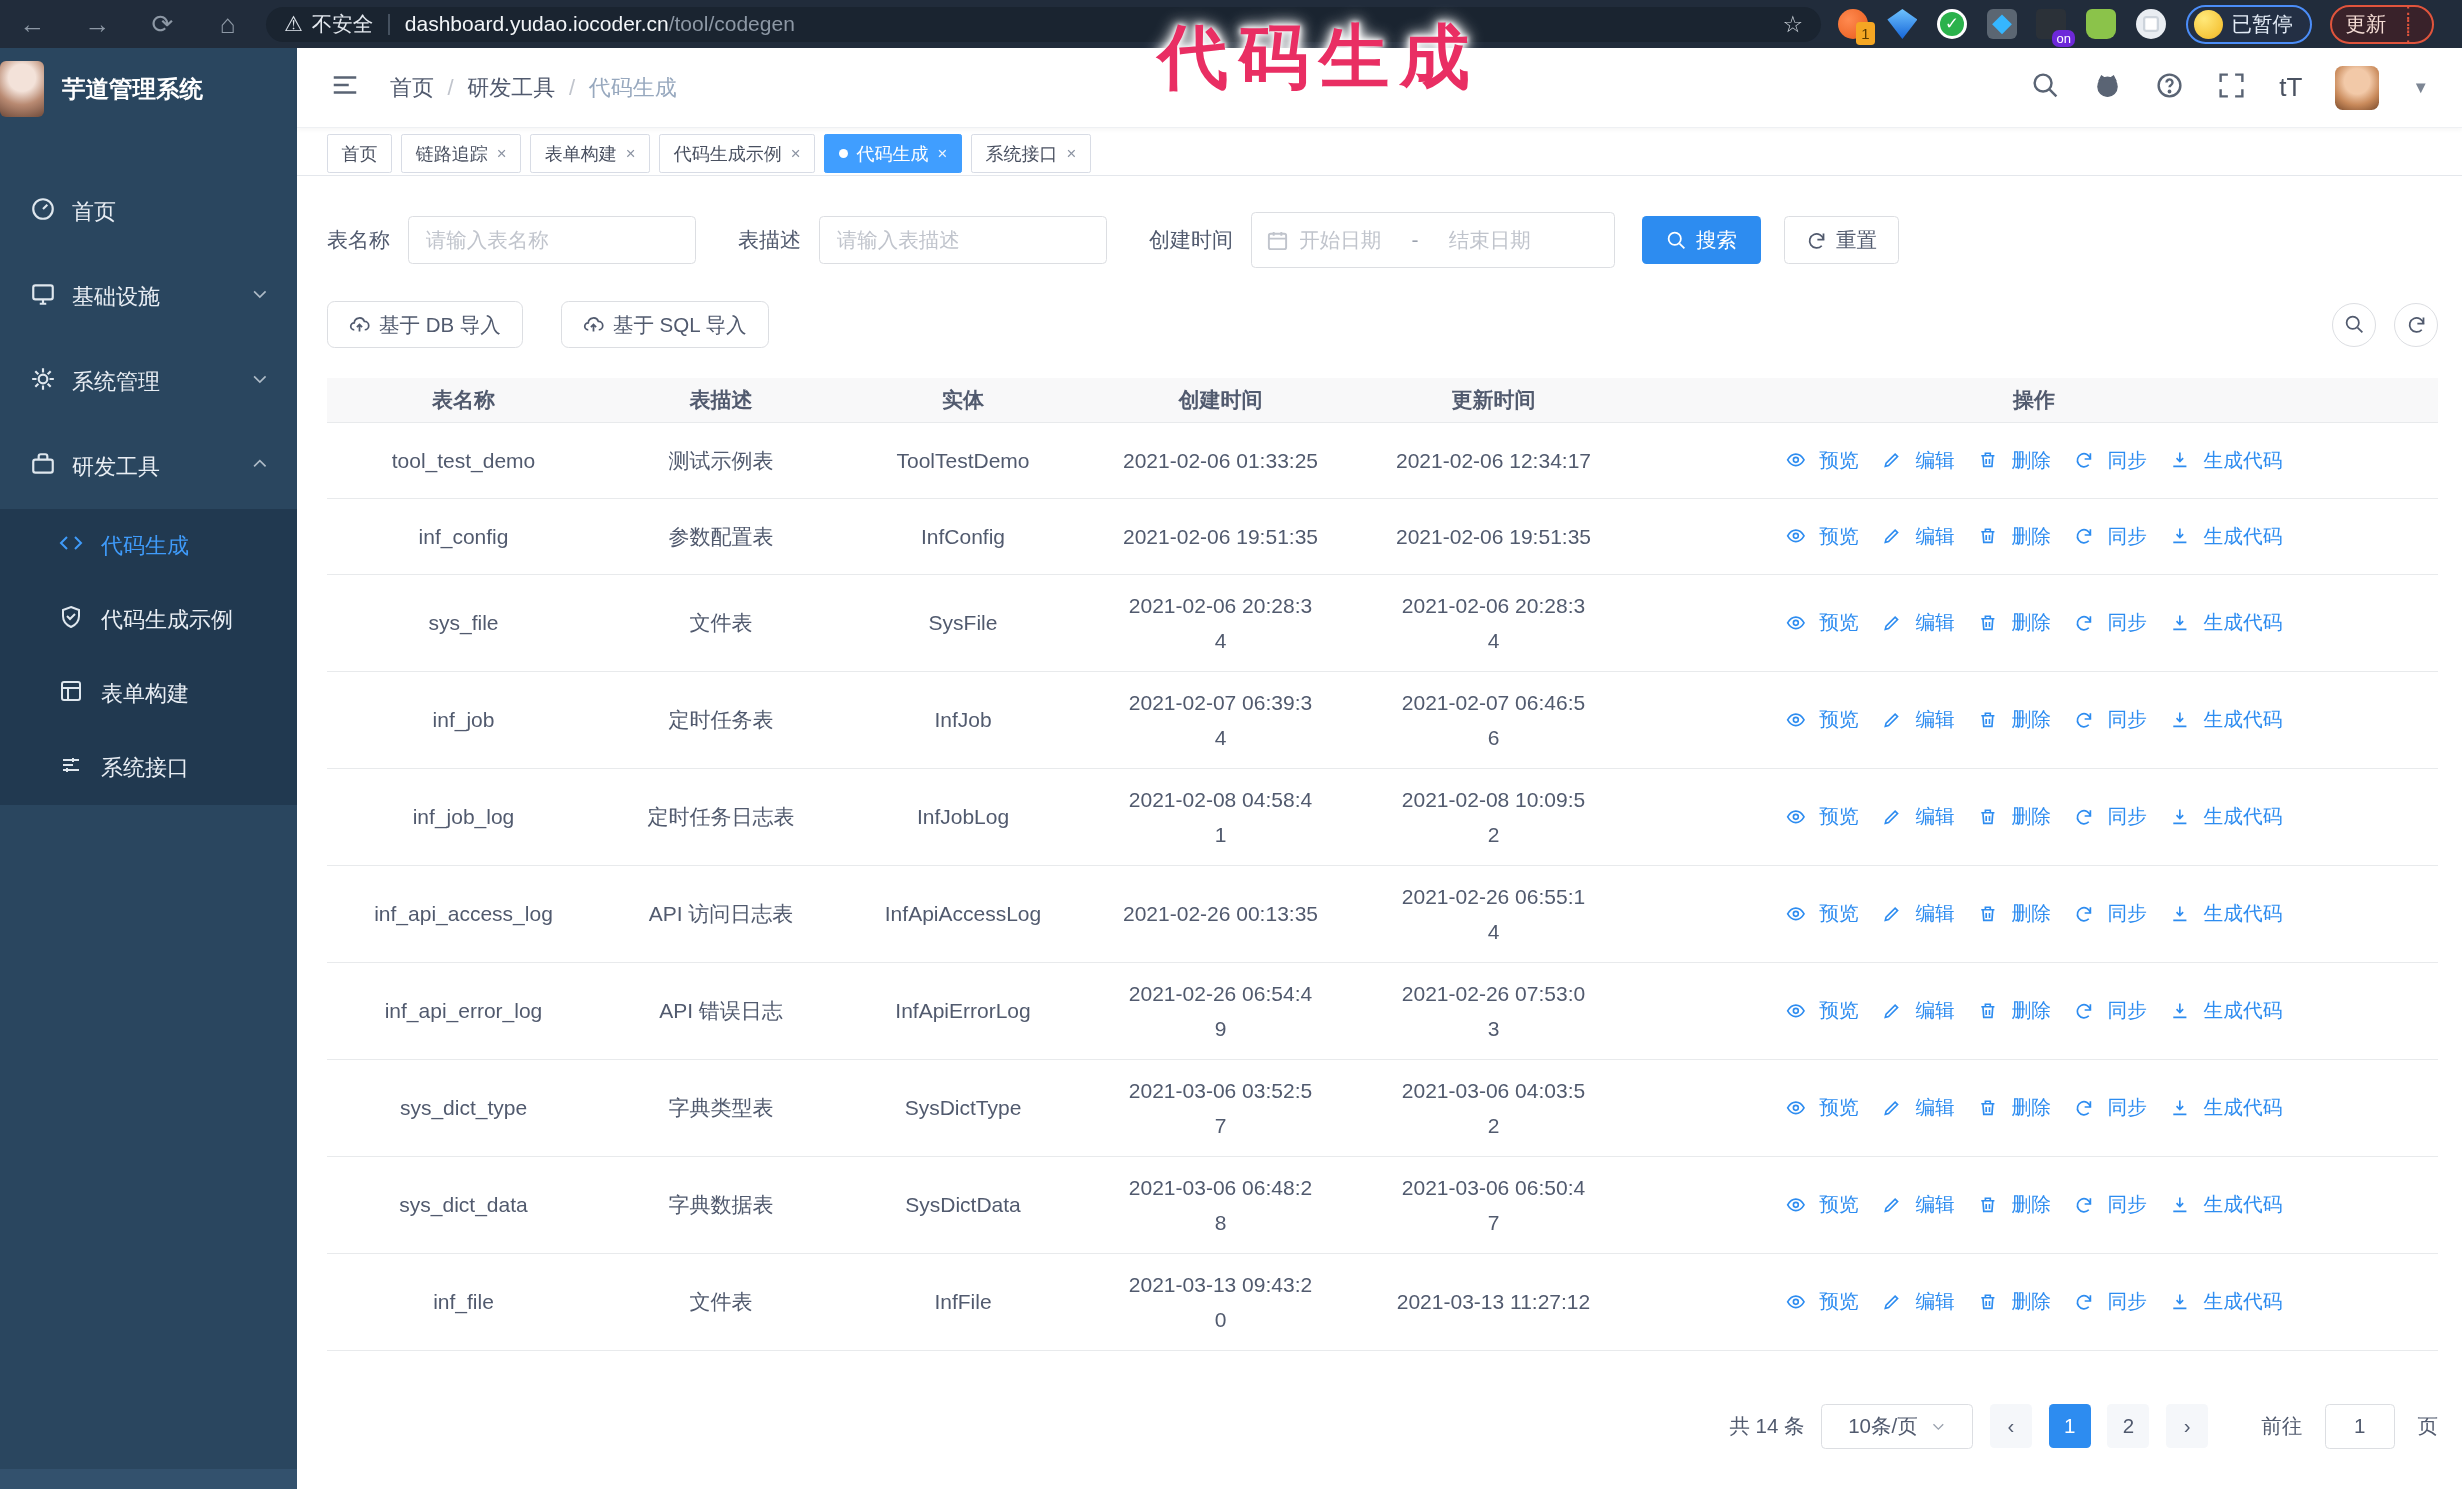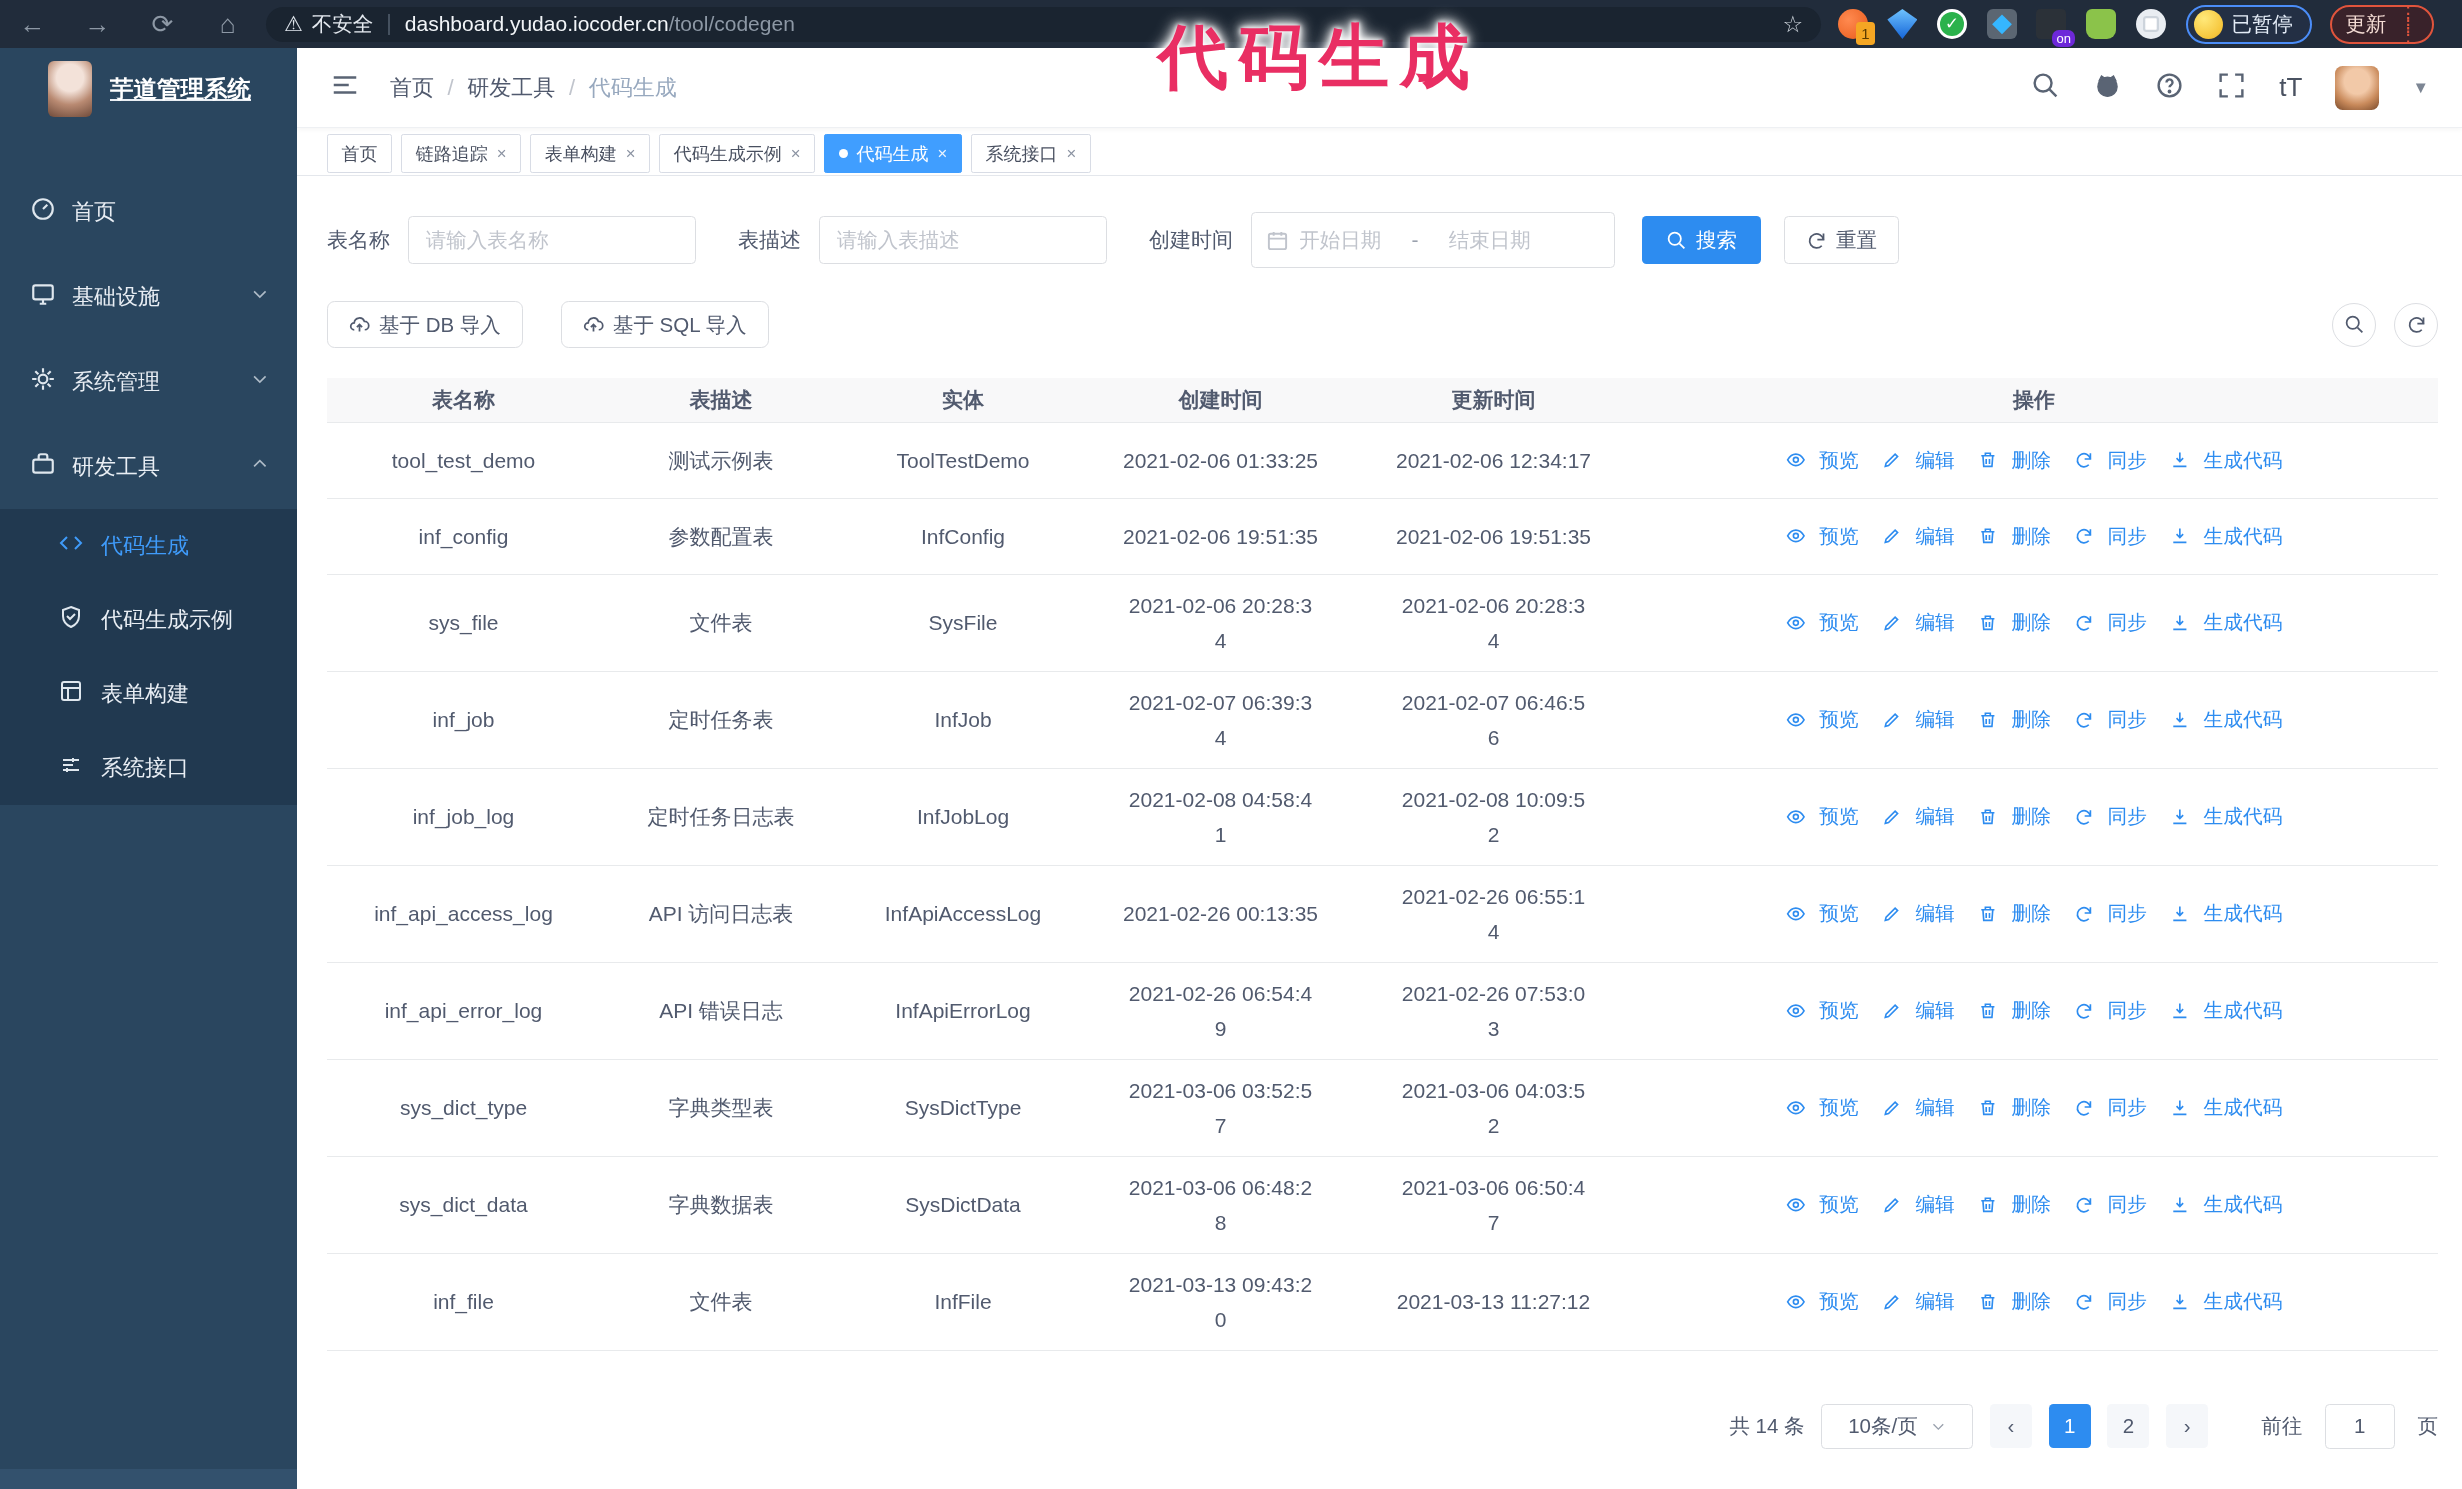--- a/index.html
+++ b/index.html
@@ -47,21 +47,21 @@
   .update-txt { color:#f4dcd4; font-size:20.5px; }
   .kebab { color:#e0543c; font-size:19.7px; letter-spacing:0; line-height:10.6px; }
 
   
   .annotation { position:absolute; left:1158px; top:10.6px; z-index:50; font-size:70px; font-weight:bold;
     color:#e92e63; letter-spacing:10.6px;
     text-shadow:0 0 4.5px #fff,0 0 9px #fff,0 0 13.6px #fff,0 0 18px rgba(255,255,255,.9); }
 
   
   .sidebar { position:absolute; left:0; top:48px; width:297px; height:1441px; background:#2a465f; color:#e9eef4; }
-  .logo-row { height:82px; display:flex; align-items:center; padding-left:48px; gap:18px;text-decoration:underline; }
+  .logo-row { height:82px; display:flex; align-items:center; gap:18px; }
   .logo-img { width:44px; height:56px; border-radius:6px; flex:none;
     background:radial-gradient(circle at 50% 30%, #f3e2d9 0 30%, #b98a72 60%, #6e4a3a); }
   .logo-title { font-size:23.5px; font-weight:bold; color:#fff; white-space:nowrap; }
   .menu { padding-top:39px; }
   .m-item { height:85px; display:flex; align-items:center; padding:0 27px 0 30px; cursor:pointer; font-size:22px; }
   .m-ico { width:42px; flex:none; font-size:23px; color:#dfe7ee; }
   .m-ico svg { width:26px; height:26px; stroke:#dfe7ee; }
   .m-label { flex:1; }
   .chev svg { width:19.7px; height:19.7px; stroke:#aebbc7; }
   .submenu { background:#213950; }

